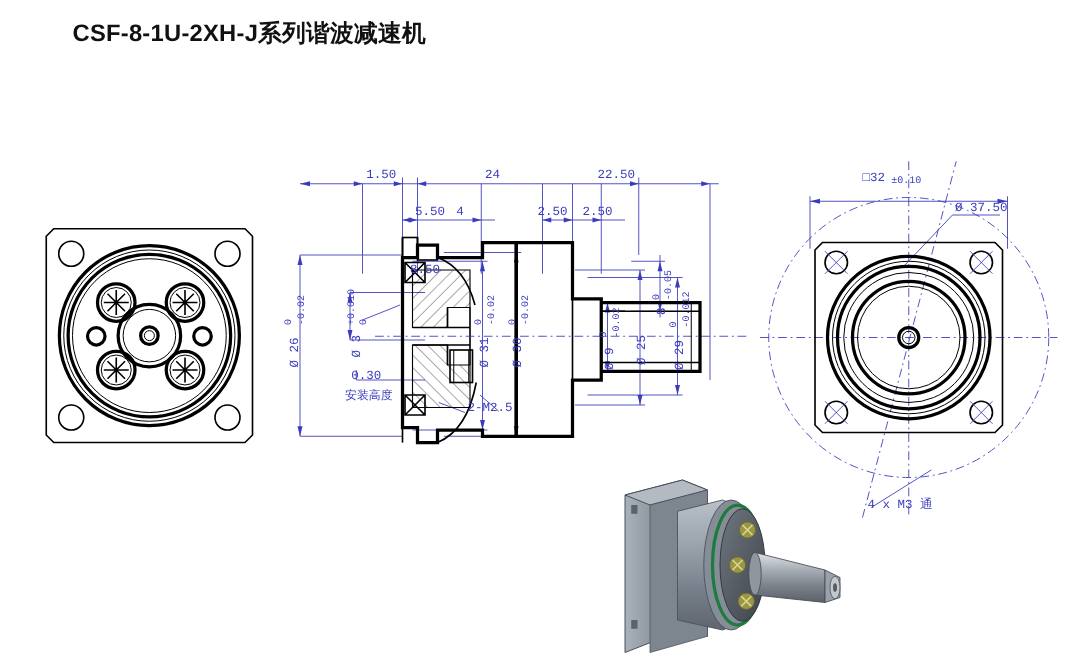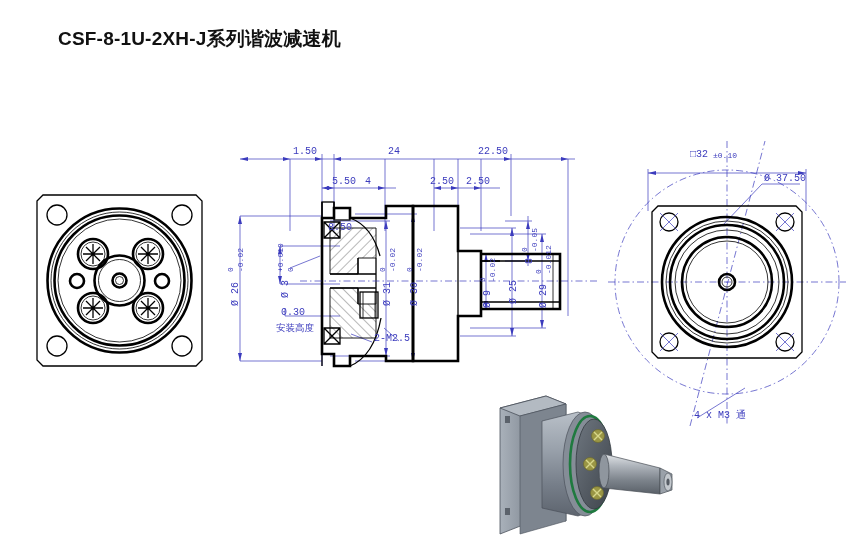--- a/index.html
+++ b/index.html
@@ -1,18 +1,18 @@
 <!DOCTYPE html>
 <html><head>
 <meta charset="utf-8">
 <style>
   html,body{margin:0;padding:0;background:#fff;}
   body{width:860px;height:536px;position:relative;overflow:hidden;
        font-family:"Liberation Sans",sans-serif;}
-  #stage{position:absolute;left:0;top:16px;width:860px;height:420px;}
+  #stage{position:absolute;left:0;top:4px;width:860px;height:420px;}
   #title{position:absolute;left:58px;top:10px;font-size:19px;font-weight:bold;
          color:#111;letter-spacing:.2px;white-space:nowrap;}
   svg{position:absolute;left:0;top:0;}
   .dimtxt{font-family:"Liberation Mono",monospace;font-size:10px;fill:#3b3bbd;}
   .dimtxt.sm{font-size:8px;}
   .dimtxt.cn{font-family:"Liberation Sans",sans-serif;font-size:9.5px;}
   .b{fill:none;stroke:#000;stroke-width:1.3;}
   .bt{fill:none;stroke:#000;stroke-width:.8;}
   .bh{fill:none;stroke:#000;stroke-width:2.6;}
   .d{fill:none;stroke:#3b3bbd;stroke-width:.7;}

